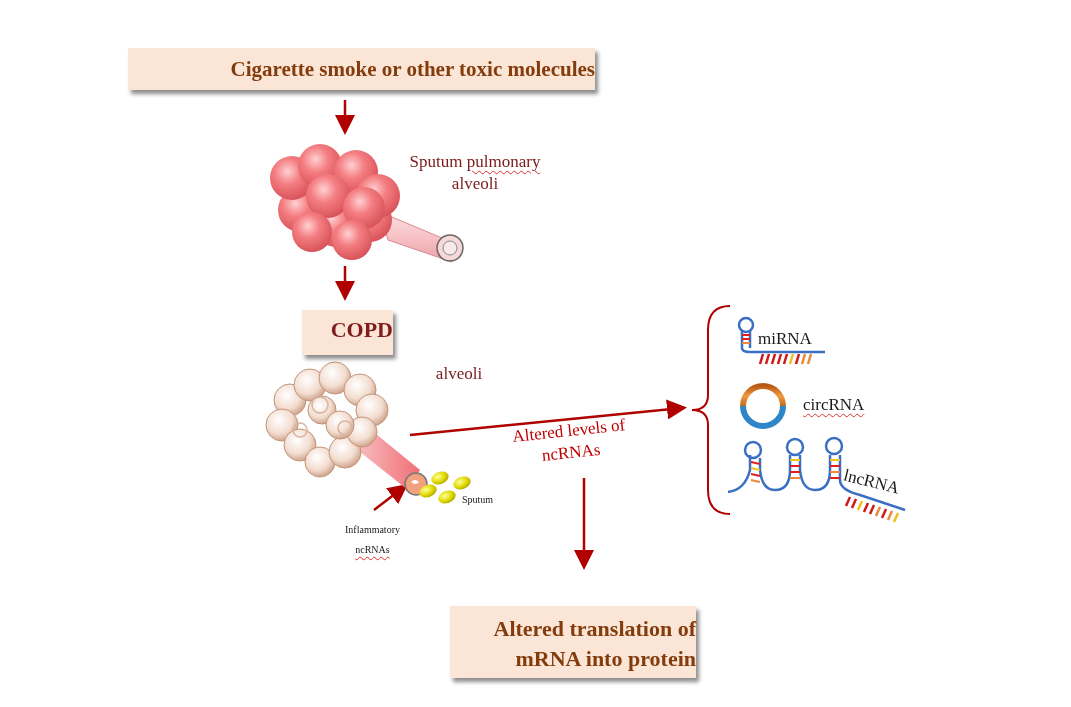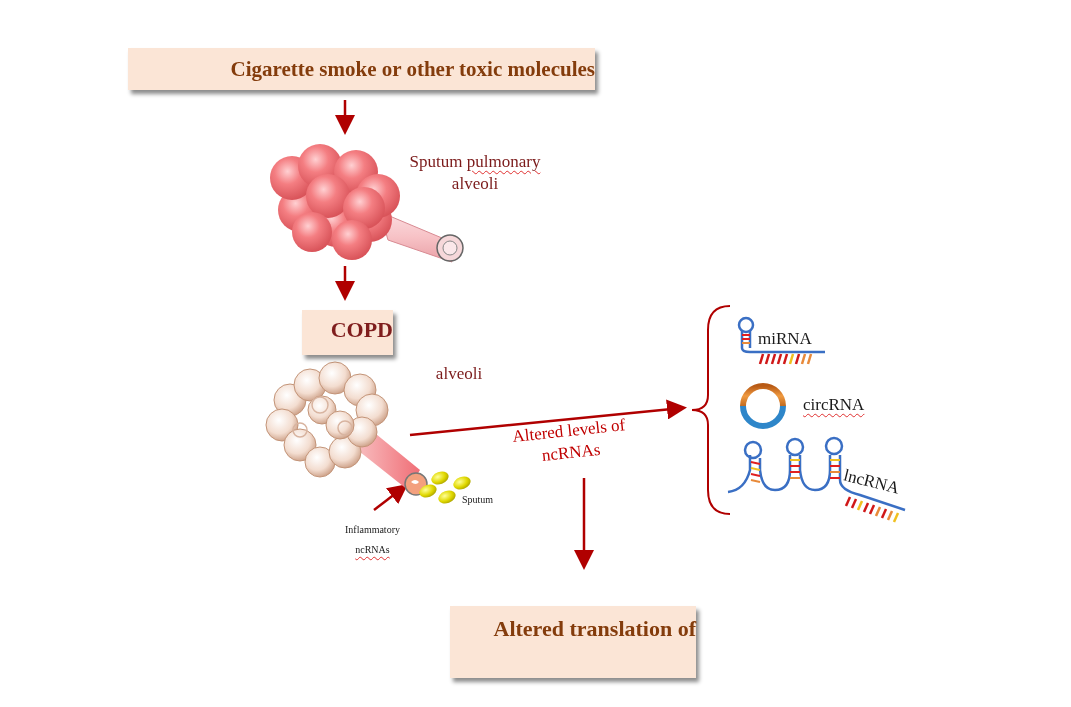--- a/index.html
+++ b/index.html
@@ -188,20 +188,21 @@
 <div class="box" style="left:128px; top:48px; width:467px; height:42px; line-height:42px; font-size:21px;">
   <span>Cigarette smoke or other toxic molecules</span>
 </div>
 
 <div class="box" style="left:302px; top:310px; width:91px; height:45px; line-height:40px; font-size:22px; color:#7f1d1d;">
   <span>COPD</span>
 </div>
 
 <div class="box" style="left:450px; top:578px; width:246px; height:72px; font-size:22px; line-height:30px; padding-top:8px; box-sizing:border-box;margin-top:28px;">
   <div>Altered translation of</div>
+  <div>mRNA into protein</div>
 </div>
 
 <div class="label" style="left:390px; top:151px; width:170px;">
   <div><span>Sputum </span><span class="squiggle">pulmonary</span></div>
   <div>alveoli</div>
 </div>
 
 <div class="label" style="left:364px; top:363px; width:190px;">
   <div>alveoli</div>
 </div>

